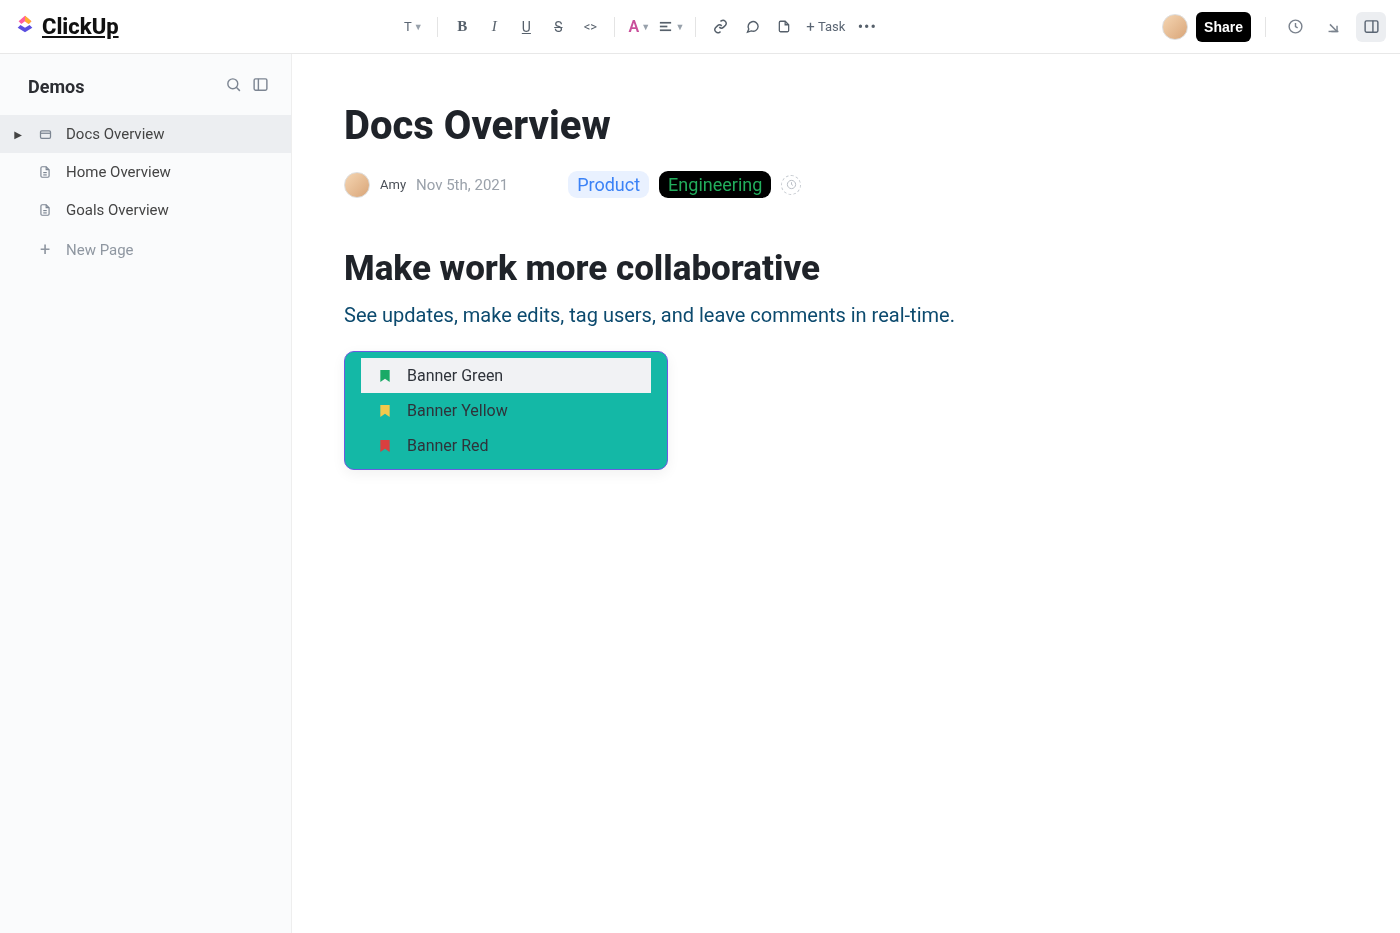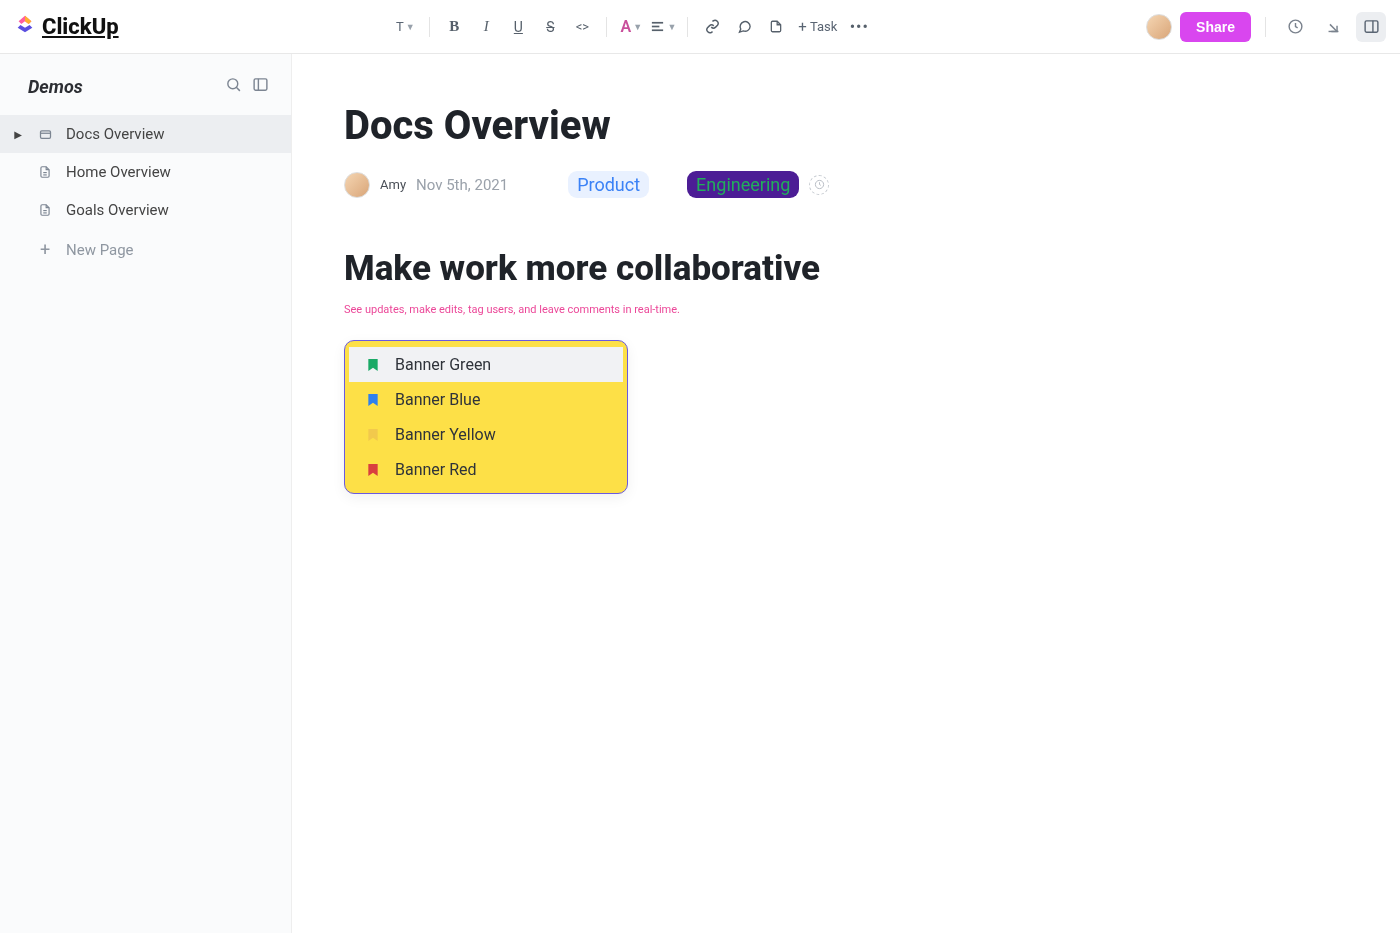--- a/index.html
+++ b/index.html
@@ -31,40 +31,40 @@
 .tb-text { font-size: 13px; color: #5a6573; }
 .tb-carat { font-size: 9px; color: #98a1ab; margin-left: 2px; }
 .task-btn { display: inline-flex; align-items: center; gap: 3px; font-size: 13px; color: #5a6573; padding: 0 4px; height: 28px; cursor:pointer;}
 .right-tools { display: flex; align-items: center; gap: 8px; }
 .avatar-sm {
   width: 26px; height: 26px; border-radius: 50%;
   background: linear-gradient(135deg,#f5d6b3,#d9a578);
   border: 1px solid #ddd;
 }
 .share-btn {
-  background: #d946ef; color: #fff; border: none; border-radius: 6px;
-  padding: 7px 16px; font-size: 14px; font-weight: 600; cursor: pointer;
+  background: #000000; color: #fff; border: none; border-radius: 6px;
+  padding: 7px 8px; font-size: 14px; font-weight: 600; cursor: pointer;
 }
 .icon-btn {
   width: 30px; height: 30px; display:inline-flex; align-items:center; justify-content:center;
   border-radius: 6px; color: #7a828d; cursor:pointer;
 }
 .icon-btn.active { background: #eceef1; color:#5a6573;}
 
 
 .main { flex:1; display:flex; }
 .sidebar {
   width: 292px; background: #fafbfc; border-right: 1px solid #eee;
   padding-top: 22px;
 }
 .sb-head {
   display:flex; align-items:center; justify-content:space-between;
   padding: 0 22px 18px 28px;
 }
-.sb-title { font-size: 18px; font-weight: 700; color: #2c2e33; font-style: italic; }
+.sb-title { font-size: 18px; font-weight: 700; color: #2c2e33; }
 .sb-icons { display:flex; gap:10px; color:#7c8592; }
 .sb-item {
   display:flex; align-items:center; gap:12px;
   padding: 10px 16px 10px 12px;
   font-size: 15px; color:#444; cursor:pointer;
 }
 .sb-item .caret { width: 12px; font-size:10px; color:#444; visibility:hidden; text-align:center;}
 .sb-item.selected { background: #eceef1; }
 .sb-item.selected .caret { visibility:visible; }
 .sb-item .item-icon { width: 18px; display:inline-flex; align-items:center; justify-content:center; color:#7c8592;}
@@ -76,32 +76,32 @@
 .doc-inner { margin-left: 52px; max-width: 900px; }
 .doc-title { font-size: 40px; font-weight: 800; color:#1f2329; margin-bottom: 22px;}
 .meta-row { display:flex; align-items:center; gap:10px; margin-bottom: 50px;}
 .meta-avatar { width:26px; height:26px; border-radius:50%; background:linear-gradient(135deg,#f5d6b3,#d9a578); border:1px solid #ddd;}
 .meta-author { font-size:13px; color:#4a4f57; }
 .meta-date { font-size:15px; color:#9aa1aa; margin-right: 50px;}
 .tag {
   font-size: 18px; padding: 3px 9px; border-radius: 9px;
 }
 .tag.product { color:#3b82f6; background:#e9f1ff; }
-.tag.eng { color:#22ad5c; background:#4c1d95;margin-left:28px; }
+.tag.eng { color:#22ad5c; background:#000000; }
 .add-tag {
   width:20px; height:20px; border-radius:50%; border:1px dashed #c4c9cf;
   display:inline-flex; align-items:center; justify-content:center;
   color:#b3b9c1; font-size:11px; cursor:pointer;
 }
 .heading { font-size: 35px; font-weight: 800; color:#1f2329; margin-bottom: 14px;}
-.para { font-size: 11px; color:#ec4899; margin-bottom: 24px;}
+.para { font-size: 20px; color:#0c4a6e; margin-bottom: 24px;}
 .slash { font-size: 17px; color:#3b4048; margin-bottom: 6px;}
 .menu {
-  width: 284px; border:1.5px solid #6a5ae0; border-radius: 10px; background:#fde047;
-  padding: 6px 4px; box-shadow: 0 4px 14px rgba(0,0,0,0.06);
+  width: 324px; border:1.5px solid #6a5ae0; border-radius: 10px; background:#14b8a6;
+  padding: 6px 16px; box-shadow: 0 4px 14px rgba(0,0,0,0.06);
 }
 .menu-item {
   display:flex; align-items:center; gap:14px; padding: 8px 16px;
   font-size:16px; color:#2f333a; cursor:pointer;
 }
 .menu-item.sel { background:#f1f2f4; }
 .bm { width:16px; height:18px; display:inline-block; position:relative;}
 .bm svg { width:16px; height:18px; display:block;}
 </style>
 </head>
@@ -295,28 +295,20 @@
             <span class="bm">
                 <svg viewBox="0 0 24 24">
                   <path d="M5 3h14v18l-7-5-7 5z" fill="#1aaa66"></path>
                 </svg>
               </span>
             <span>Banner Green</span>
           </div>
           <div class="menu-item">
             <span class="bm">
                 <svg viewBox="0 0 24 24">
-                  <path d="M5 3h14v18l-7-5-7 5z" fill="#2f80ed"></path>
-                </svg>
-              </span>
-            <span>Banner Blue</span>
-          </div>
-          <div class="menu-item">
-            <span class="bm">
-                <svg viewBox="0 0 24 24">
                   <path d="M5 3h14v18l-7-5-7 5z" fill="#f2c94c"></path>
                 </svg>
               </span>
             <span>Banner Yellow</span>
           </div>
           <div class="menu-item">
             <span class="bm">
                 <svg viewBox="0 0 24 24">
                   <path d="M5 3h14v18l-7-5-7 5z" fill="#d93f3f"></path>
                 </svg>

